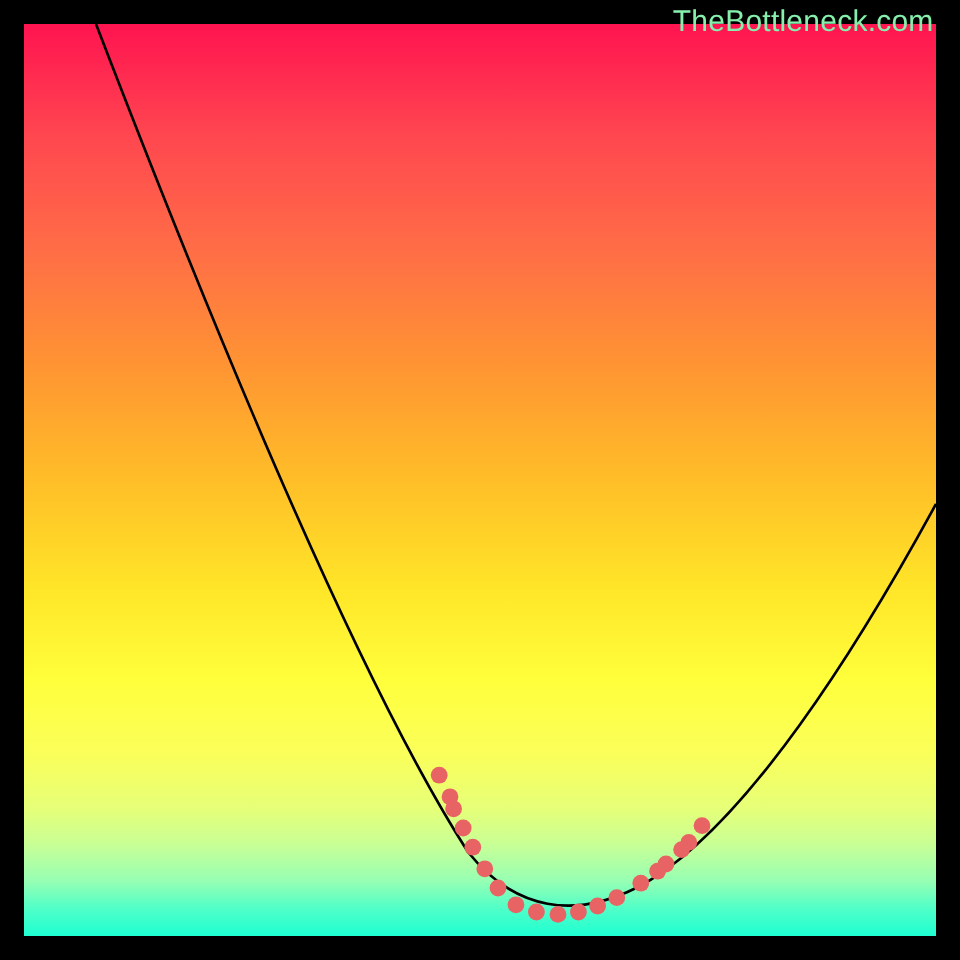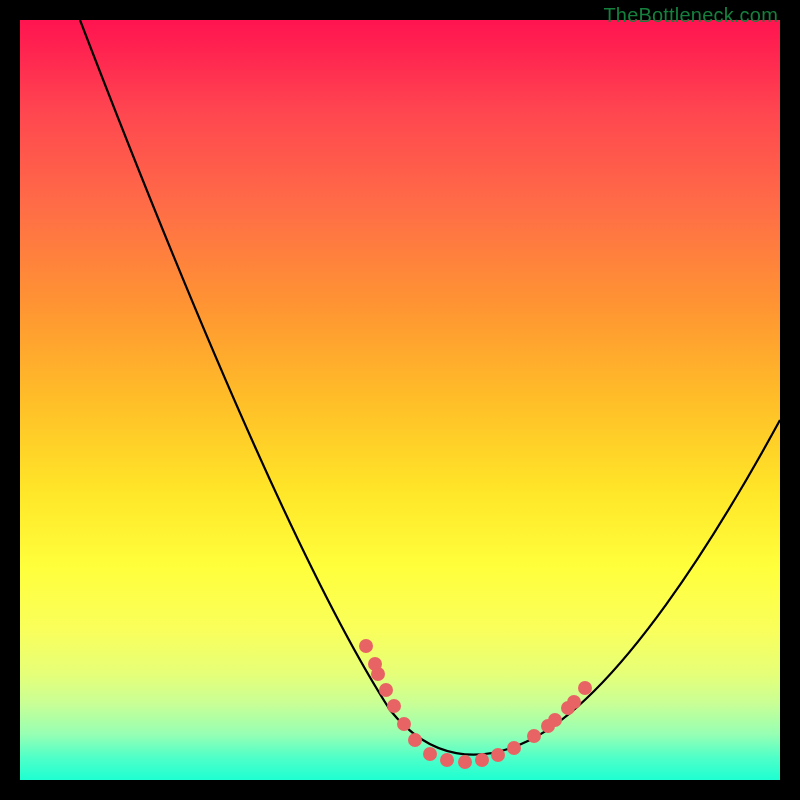--- a/index.html
+++ b/index.html
@@ -35,22 +35,22 @@
       #c8ff96 90%,
       #96ffb4 94%,
       #50ffc8 97%,
       #1effd2 100%
     );
   }
   .watermark {
     position: absolute;
     right: 22px;
     top: 4px;
-    color: #15803d;
-    font-size: 20px;
+    color: #86efac;
+    font-size: 25px;
     font-weight: 400;
     letter-spacing: 0.2px;
   }
   .chart-svg {
     position: absolute;
     left: 20px;
     top: 20px;
     width: 760px;
     height: 760px;
   }

